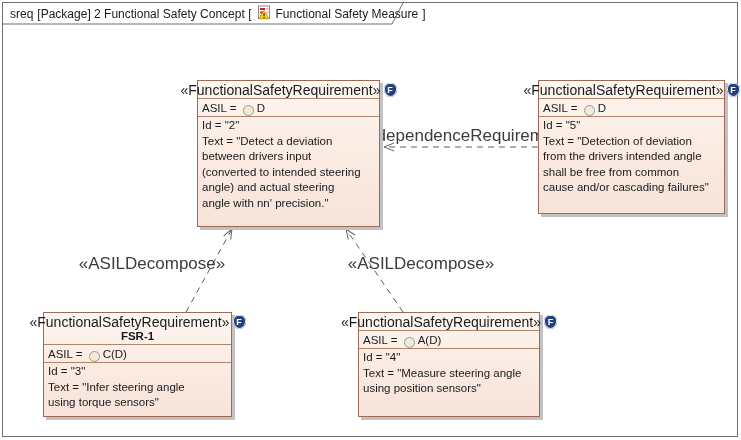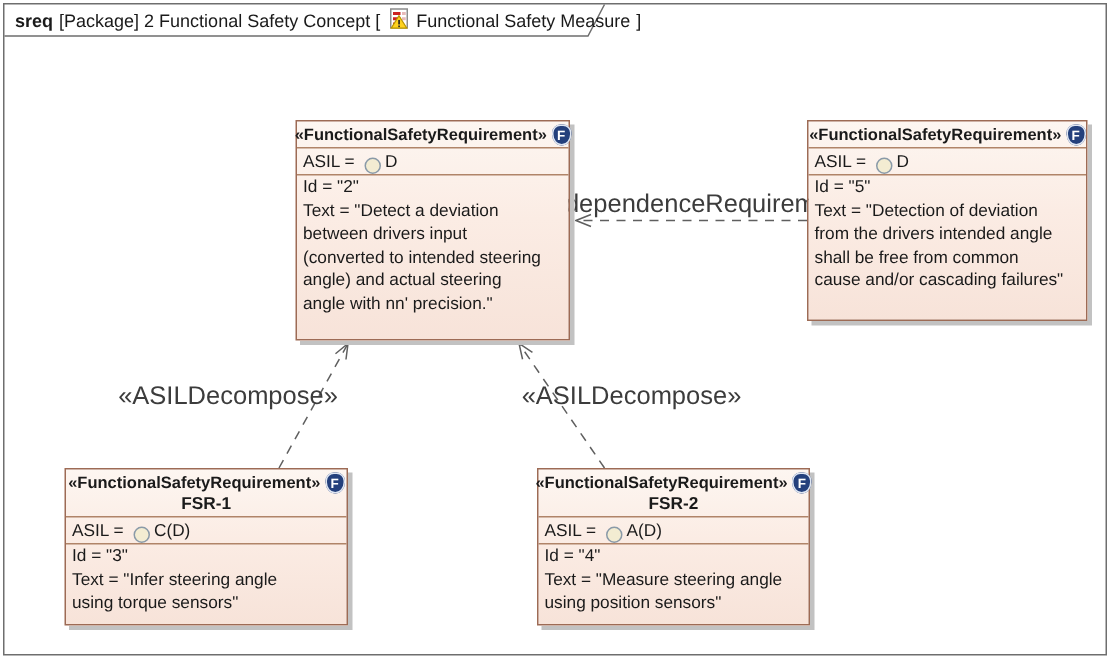--- a/index.html
+++ b/index.html
@@ -14,36 +14,36 @@
     border:1px solid #6e6e6e;
   }
   .overlay{
     position:absolute;left:0;top:0;width:741px;height:440px;
     pointer-events:none;
   }
   .diagram-title{
     position:absolute;left:10px;top:5px;font-size:12px;white-space:nowrap;
     display:flex;align-items:center;
   }
-  .diagram-title .kind{font-weight:bold;margin-right:4px;}
+  .diagram-title .kind{font-weight:normal;margin-right:4px;}
   .diagram-title .ctx{margin-right:3px;}
   .diagram-title .dicon{margin:0 4px 0 2px;display:inline-block;}
   .req-box{
     position:absolute;
     border:1px solid #9d6b55;
     background:linear-gradient(180deg,#fdf6f1 0%,#fbece4 45%,#f7e3d9 100%);
     box-shadow:3px 3px 0 #c2c2c2;
     display:flex;flex-direction:column;
     font-size:11.5px;
   }
   .hdr{
     flex:0 0 auto;text-align:center;padding:2px 3px 1px 3px;line-height:14px;
   }
   .stereo-line{display:flex;align-items:center;justify-content:center;gap:3px;}
-  .stereo{font-size:11px;font-weight:bold;}
+  .stereo{font-size:14px;}
   .badge{
     display:inline-block;width:13px;height:14px;flex:0 0 13px;
     background:#24407c;color:#ffffff;font-size:9px;font-weight:bold;
     line-height:14px;text-align:center;
     border-radius:6px 6px 7px 7px / 6px 6px 8px 8px;
     box-shadow:0 0 0 1px #dfe6f2 inset;
   }
   .bname{font-weight:bold;}
   .asil{
     flex:0 0 auto;height:17px;line-height:16px;
@@ -156,21 +156,20 @@
 using torque sensors"</div>
     </div>
 </div>
 
 <div class="req-box" style="left:358px;top:312px;width:180px;height:103px;">
   <div class="hdr">
     <div class="stereo-line">
       <span class="stereo">«FunctionalSafetyRequirement»</span>
       <span class="badge">F</span>
     </div>
-    <div class="bname">FSR-2</div>
   </div>
   <div class="asil"><span>ASIL = </span><span class="dot"></span><span>A(D)</span></div>
   <div class="bod">
       <div class="body-text">Id = "4"
 Text = "Measure steering angle
 using position sensors"</div>
     </div>
 </div>
 
 </body></html>

